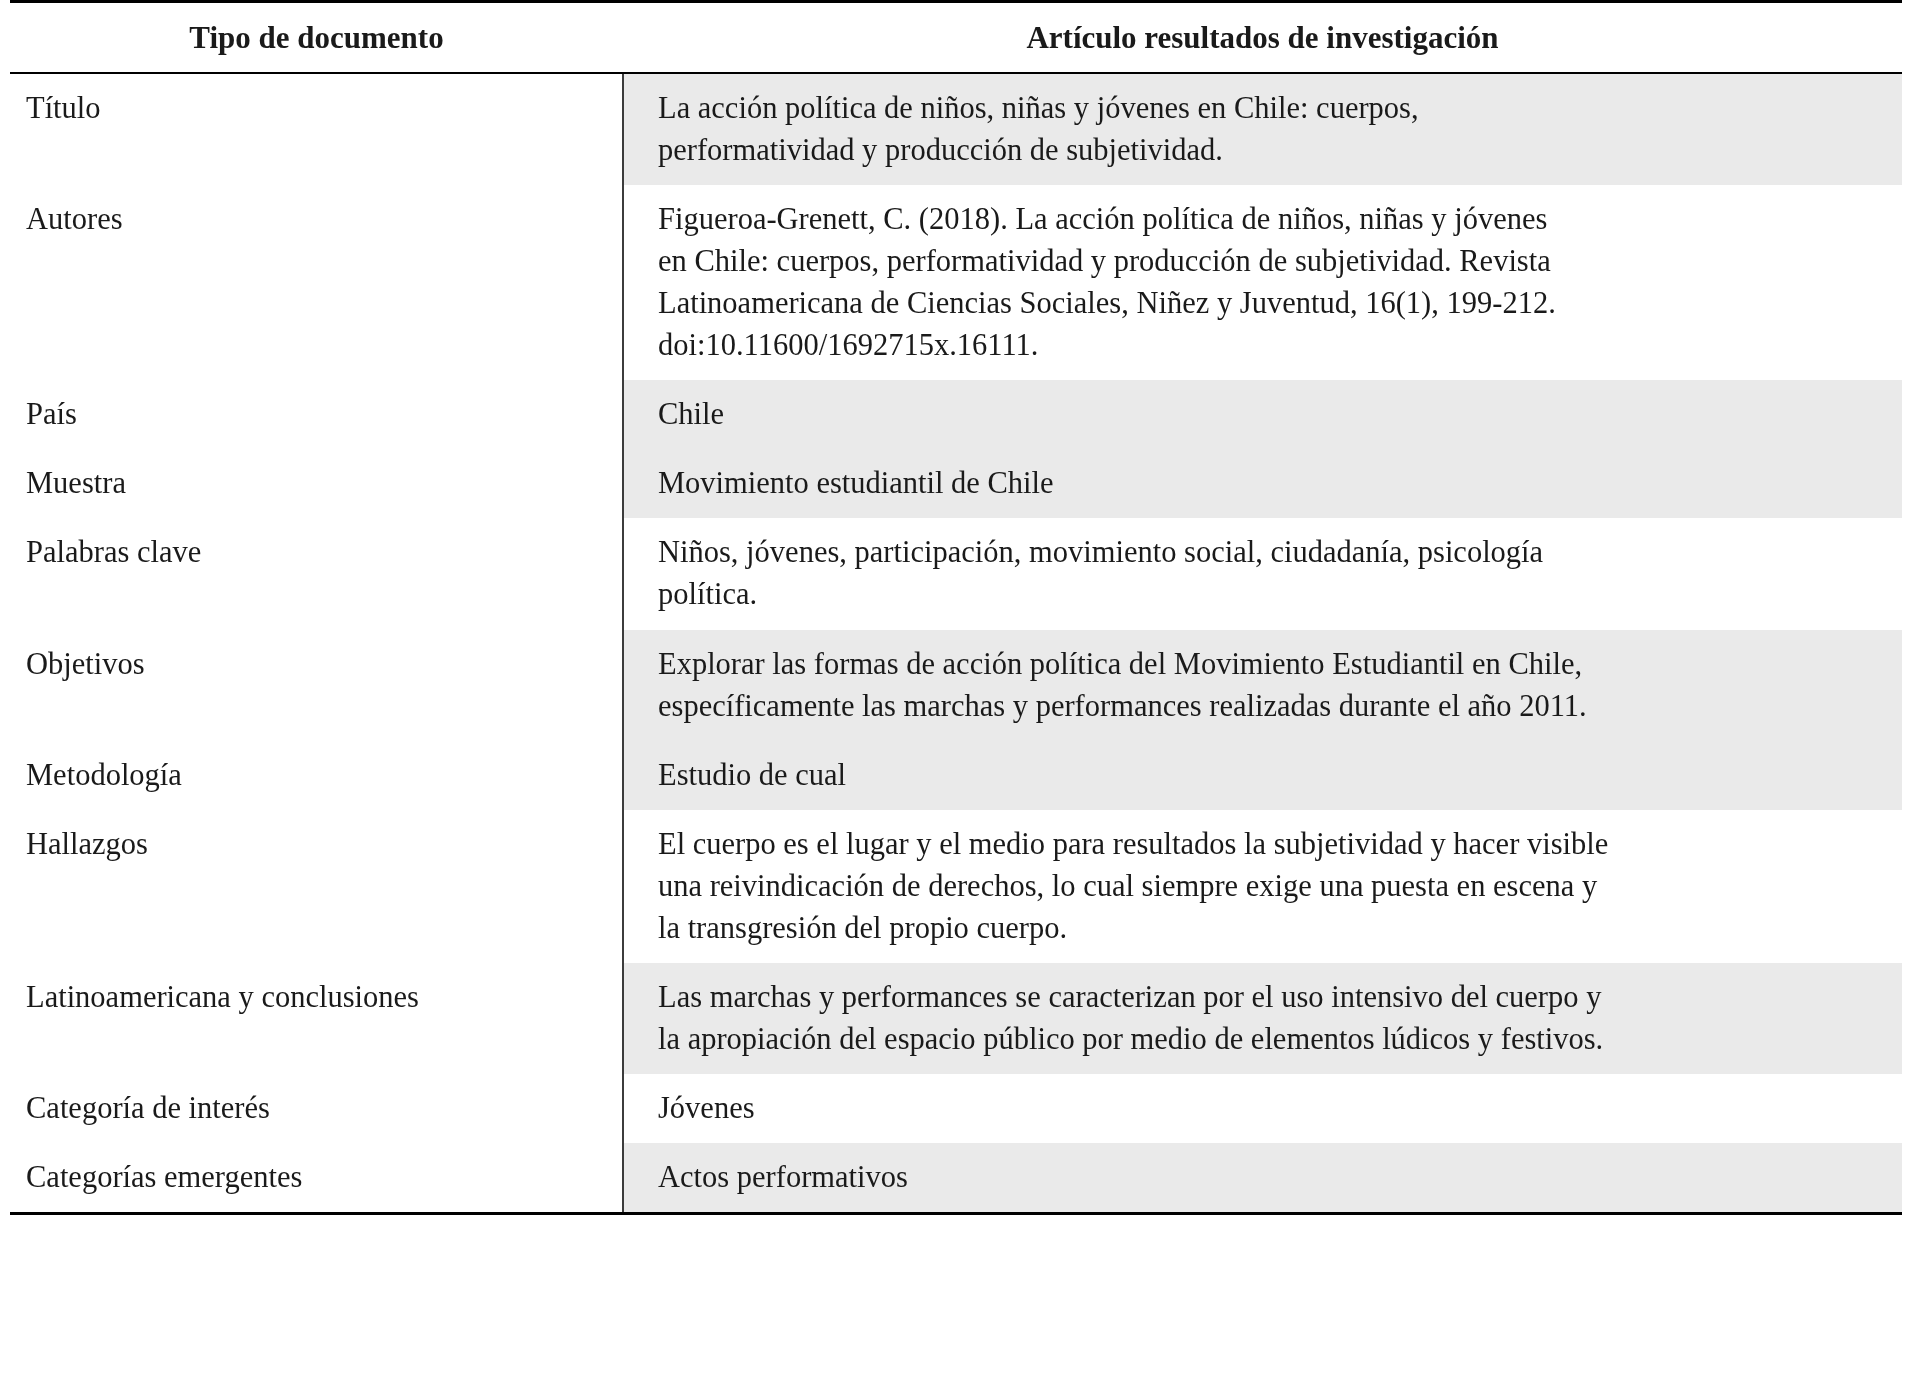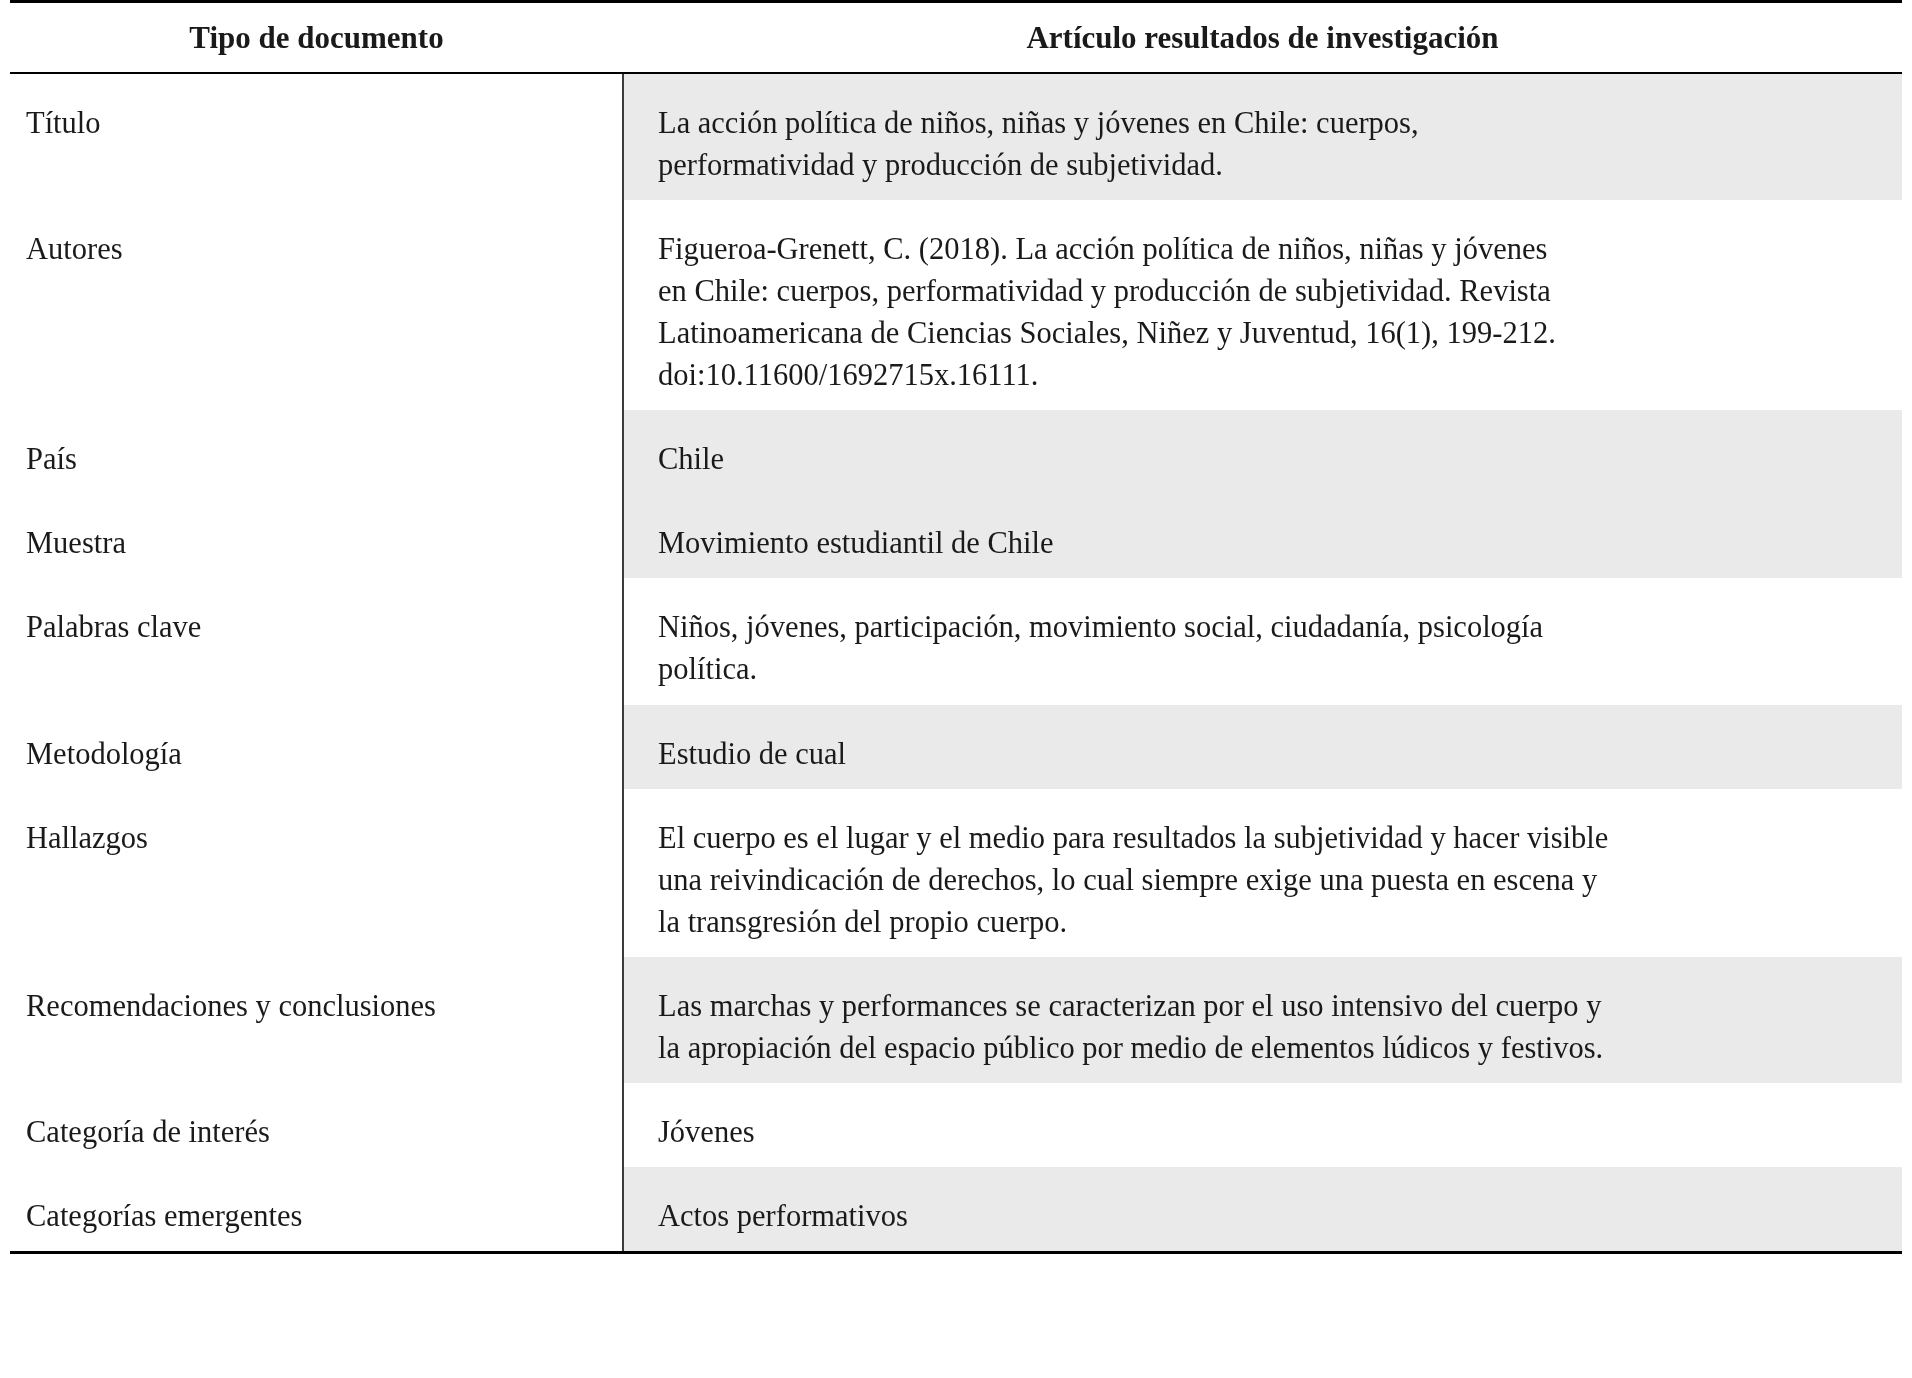--- a/index.html
+++ b/index.html
@@ -68,21 +68,20 @@
     background: #eaeaea;
   }
 
   tbody tr.last-row td {
     border-bottom: 3px solid #000000;
   }
 
   .cell-text {
     display: block;
     white-space: pre-line;
-    margin-top: 15px;
   }
 </style>
 </head>
 <body>
 
 <div class="doc-table-wrap">
   <table class="doc-table">
     <colgroup>
       <col class="col-label">
       <col class="col-value">
@@ -134,39 +133,48 @@
           <td class="cell-label">
             <span class="cell-text">Palabras clave</span>
           </td>
           <td class="cell-value">
             <span class="cell-text">Niños, jóvenes, participación, movimiento social, ciudadanía, psicología
 política.</span>
           </td>
         </tr>
         <tr class="shaded">
           <td class="cell-label">
+            <span class="cell-text">Objetivos</span>
+          </td>
+          <td class="cell-value">
+            <span class="cell-text">Explorar las formas de acción política del Movimiento Estudiantil en Chile,
+específicamente las marchas y performances realizadas durante el año 2011.</span>
+          </td>
+        </tr>
+        <tr class="shaded">
+          <td class="cell-label">
             <span class="cell-text">Metodología</span>
           </td>
           <td class="cell-value">
             <span class="cell-text">Estudio de cual</span>
           </td>
         </tr>
         <tr>
           <td class="cell-label">
             <span class="cell-text">Hallazgos</span>
           </td>
           <td class="cell-value">
             <span class="cell-text">El cuerpo es el lugar y el medio para resultados la subjetividad y hacer visible
 una reivindicación de derechos, lo cual siempre exige una puesta en escena y
 la transgresión del propio cuerpo.</span>
           </td>
         </tr>
         <tr class="shaded">
           <td class="cell-label">
-            <span class="cell-text">Recomendaciones y conclusiones</span>
+            <span class="cell-text">Latinoamericana y conclusiones</span>
           </td>
           <td class="cell-value">
             <span class="cell-text">Las marchas y performances se caracterizan por el uso intensivo del cuerpo y
 la apropiación del espacio público por medio de elementos lúdicos y festivos.</span>
           </td>
         </tr>
         <tr>
           <td class="cell-label">
             <span class="cell-text">Categoría de interés</span>
           </td>

